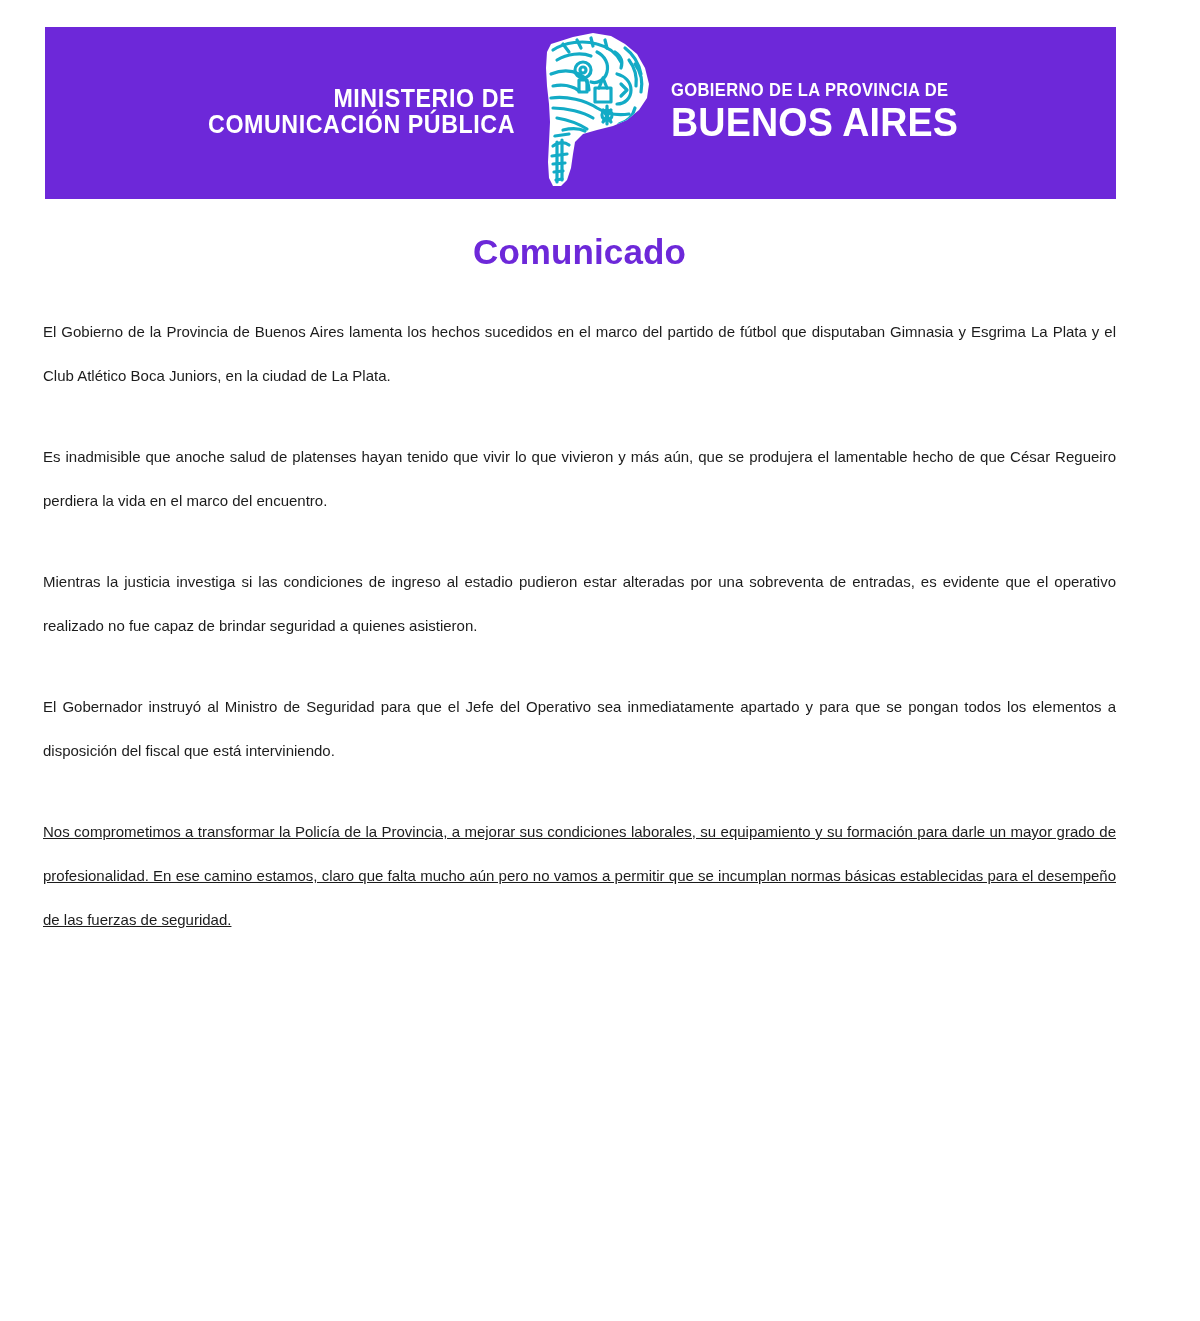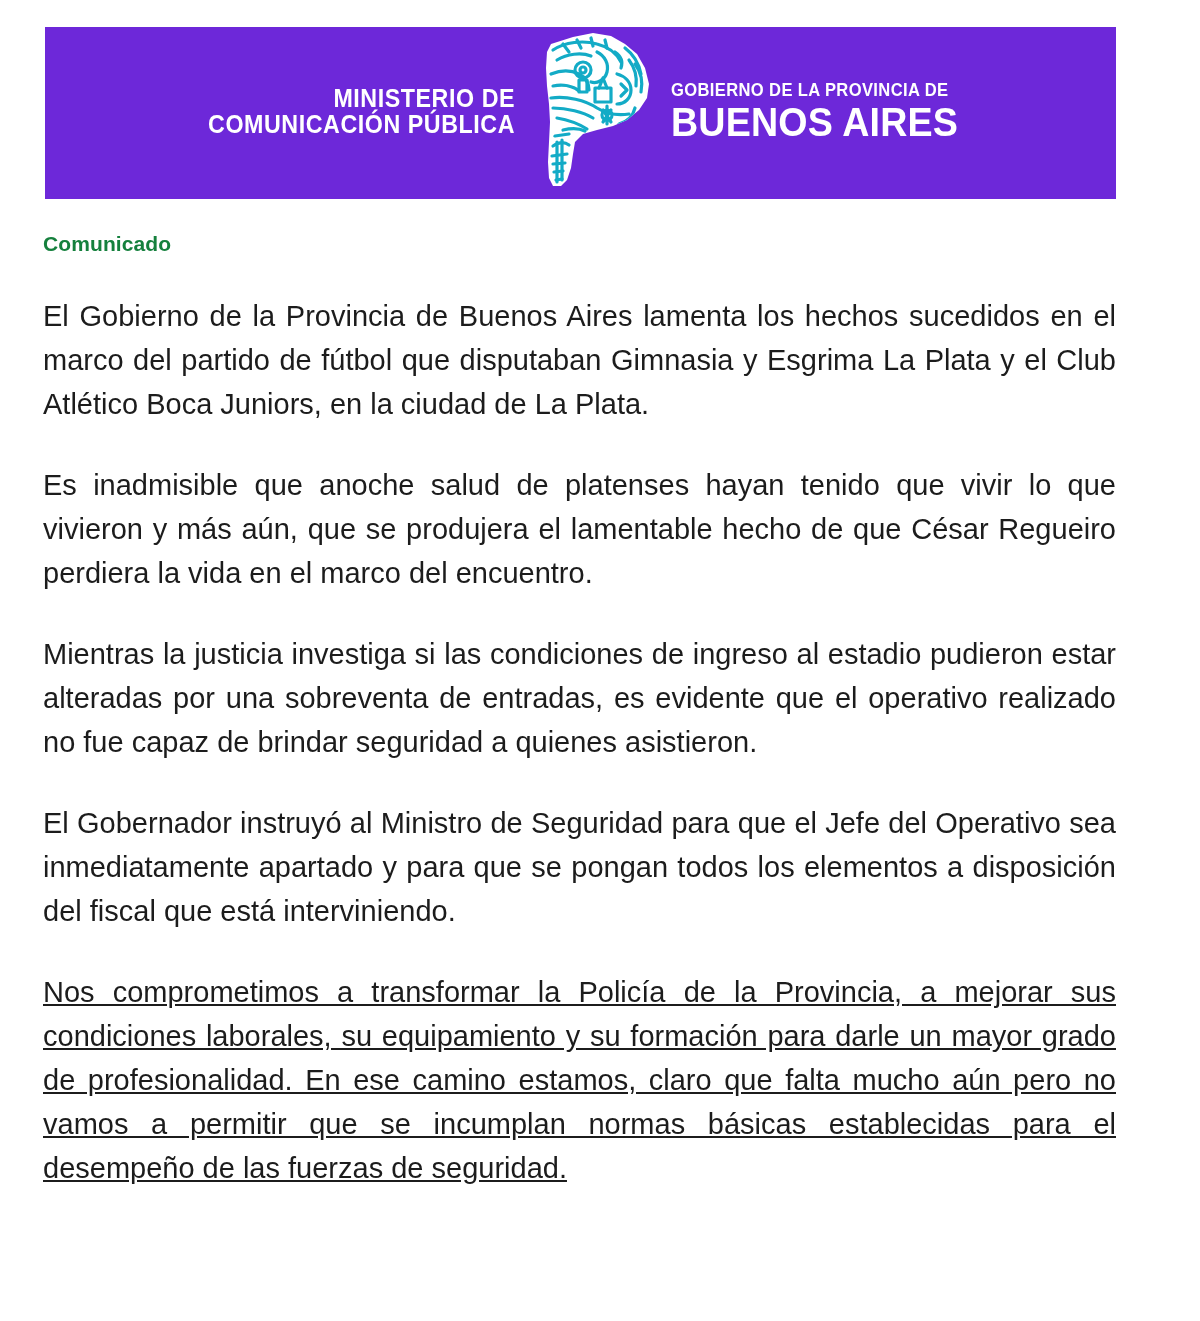--- a/index.html
+++ b/index.html
@@ -100,29 +100,30 @@
 
   
   .doc {
     position: absolute;
     left: 43px;
     top: 232px;
     width: 1073px;
   }
 
   .doc-title {
-    font-size: 21px;
-    font-weight: bold;
-    color: #15803d;
+    font-size: 35px;
+    font-weight: bold;
+    color: #6d28d9;
     margin: 0 0 38px 0;
     letter-spacing: 0.1px;
+    text-align: center;
   }
 
   .para {
-    font-size: 29px;
+    font-size: 15px;
     line-height: 44px;
     text-align: justify;
     text-justify: inter-word;
     margin: 0 0 37px 0;
     color: #1c1c1c;
     hyphens: none;
   }
   .para:last-child { margin-bottom: 0; text-decoration: underline; }
 </style>
 </head>

